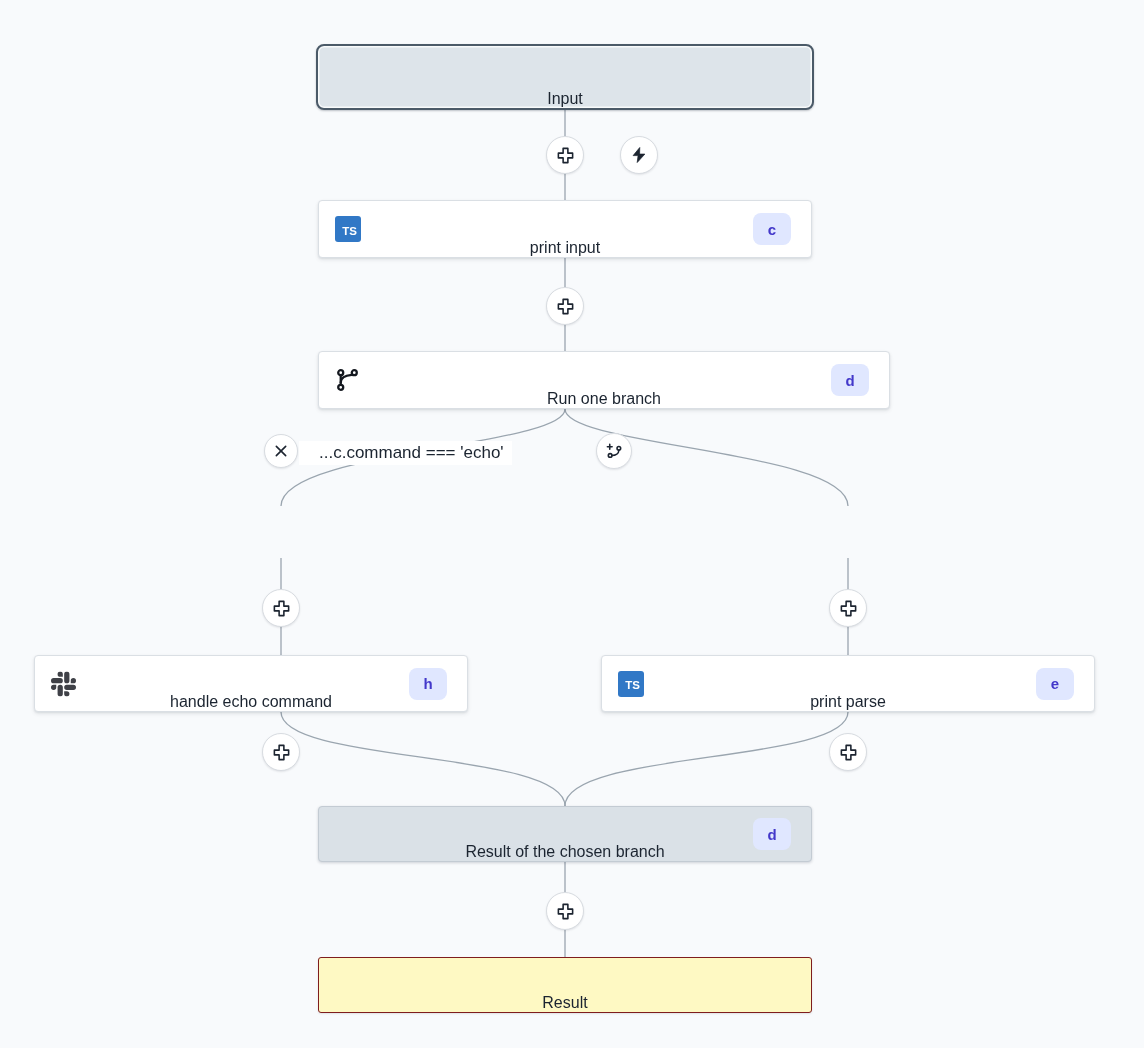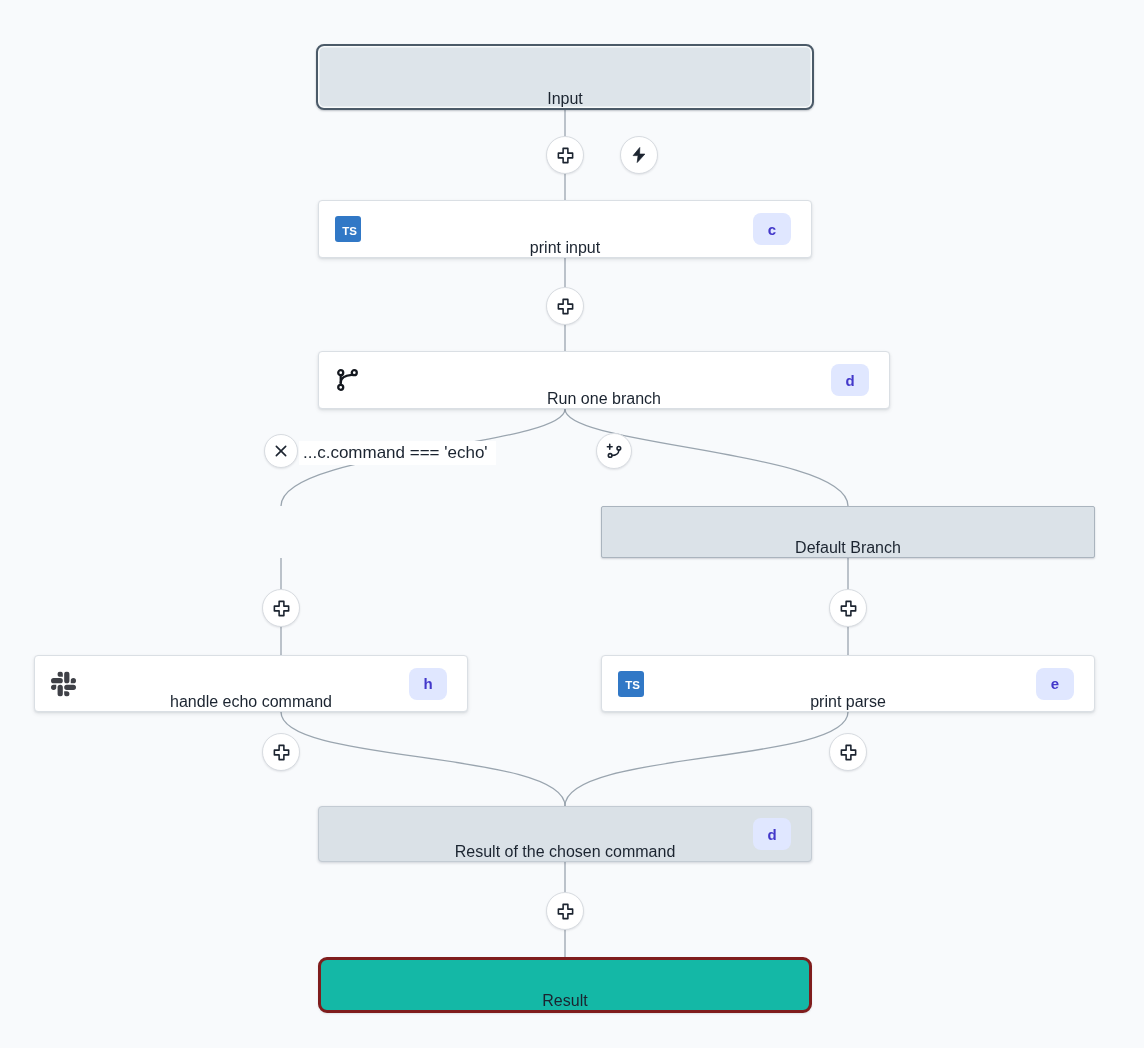--- a/index.html
+++ b/index.html
@@ -48,23 +48,23 @@
     border-radius: 2px;
     box-shadow: 0 1px 2px rgba(15,23,42,.18);
   }
   .merge-node {
     background: #dae1e7;
     border: 1px solid #c3cbd3;
     border-radius: 4px;
     box-shadow: 0 1px 3px rgba(15,23,42,.18);
   }
   .result-node {
-    background: #14b8a6;
-    border: 3px solid #7f1d1d;
-    border-radius: 9px;
+    background: #fef9c3;
+    border: 1px solid #7f1d1d;
+    border-radius: 3px;
     box-shadow: 0 1px 2px rgba(15,23,42,.10);
   }
   .node-icon {
     position: absolute;
     left: 16px;
     top: 50%;
     transform: translateY(-50%);
     display: flex;
     align-items: center;
     justify-content: center;
@@ -110,21 +110,21 @@
     display: flex;
     align-items: center;
     justify-content: center;
     cursor: pointer;
     padding: 0;
   }
   .condition-label {
     position: absolute;
     z-index: 4;
     background: #ffffff;
-    padding: 2px 8px 2px 4px;
+    padding: 2px 8px 2px 20px;
     font-size: 17px;
     color: #1b2430;
     white-space: nowrap;
   }
 </style>
 </head>
 <body>
 
 <div class="canvas">
 
@@ -191,23 +191,20 @@
   <div class="condition-label" style="left:299px; top:441px;">...c.command === 'echo'</div>
   <button class="circle-btn" style="left:596px; top:433px; width:36px; height:36px;">
     <svg width="19" height="19" viewBox="0 0 24 24" fill="none" stroke="#1c2430" stroke-width="2" stroke-linecap="round">
       <path d="M6 3v6 M3 6h6"></path>
       <circle cx="6.5" cy="17" r="2.3"></circle>
       <circle cx="17.5" cy="8" r="2.3"></circle>
       <path d="M8.8 17 C13.5 17 17.5 14.5 17.5 10.5"></path>
     </svg>
   </button>
 
-  <div class="node branch-header" style="left:601px; top:506px; width:494px; height:52px;">
-    <span class="label">Default Branch</span>
-  </div>
 
   <button class="circle-btn" style="left:262px; top:589px; width:38px; height:38px;">
     <svg width="19" height="19" viewBox="0 0 24 24">
       <path d="M9 3h6v6h6v6h-6v6H9v-6H3V9h6V3z" fill="none" stroke="#1c2430" stroke-width="2" stroke-linejoin="round"></path>
     </svg>
   </button>
   <button class="circle-btn" style="left:829px; top:589px; width:38px; height:38px;">
     <svg width="19" height="19" viewBox="0 0 24 24">
       <path d="M9 3h6v6h6v6h-6v6H9v-6H3V9h6V3z" fill="none" stroke="#1c2430" stroke-width="2" stroke-linejoin="round"></path>
     </svg>
@@ -234,21 +231,21 @@
       <path d="M9 3h6v6h6v6h-6v6H9v-6H3V9h6V3z" fill="none" stroke="#1c2430" stroke-width="2" stroke-linejoin="round"></path>
     </svg>
   </button>
   <button class="circle-btn" style="left:829px; top:733px; width:38px; height:38px;">
     <svg width="19" height="19" viewBox="0 0 24 24">
       <path d="M9 3h6v6h6v6h-6v6H9v-6H3V9h6V3z" fill="none" stroke="#1c2430" stroke-width="2" stroke-linejoin="round"></path>
     </svg>
   </button>
 
   <div class="node merge-node" style="left:318px; top:806px; width:494px; height:56px;">
-    <span class="label">Result of the chosen command</span>
+    <span class="label">Result of the chosen branch</span>
     <span class="badge">d</span>
   </div>
 
   <button class="circle-btn" style="left:546px; top:892px; width:38px; height:38px;">
     <svg width="19" height="19" viewBox="0 0 24 24">
       <path d="M9 3h6v6h6v6h-6v6H9v-6H3V9h6V3z" fill="none" stroke="#1c2430" stroke-width="2" stroke-linejoin="round"></path>
     </svg>
   </button>
 
   <div class="node result-node" style="left:318px; top:957px; width:494px; height:56px;">

